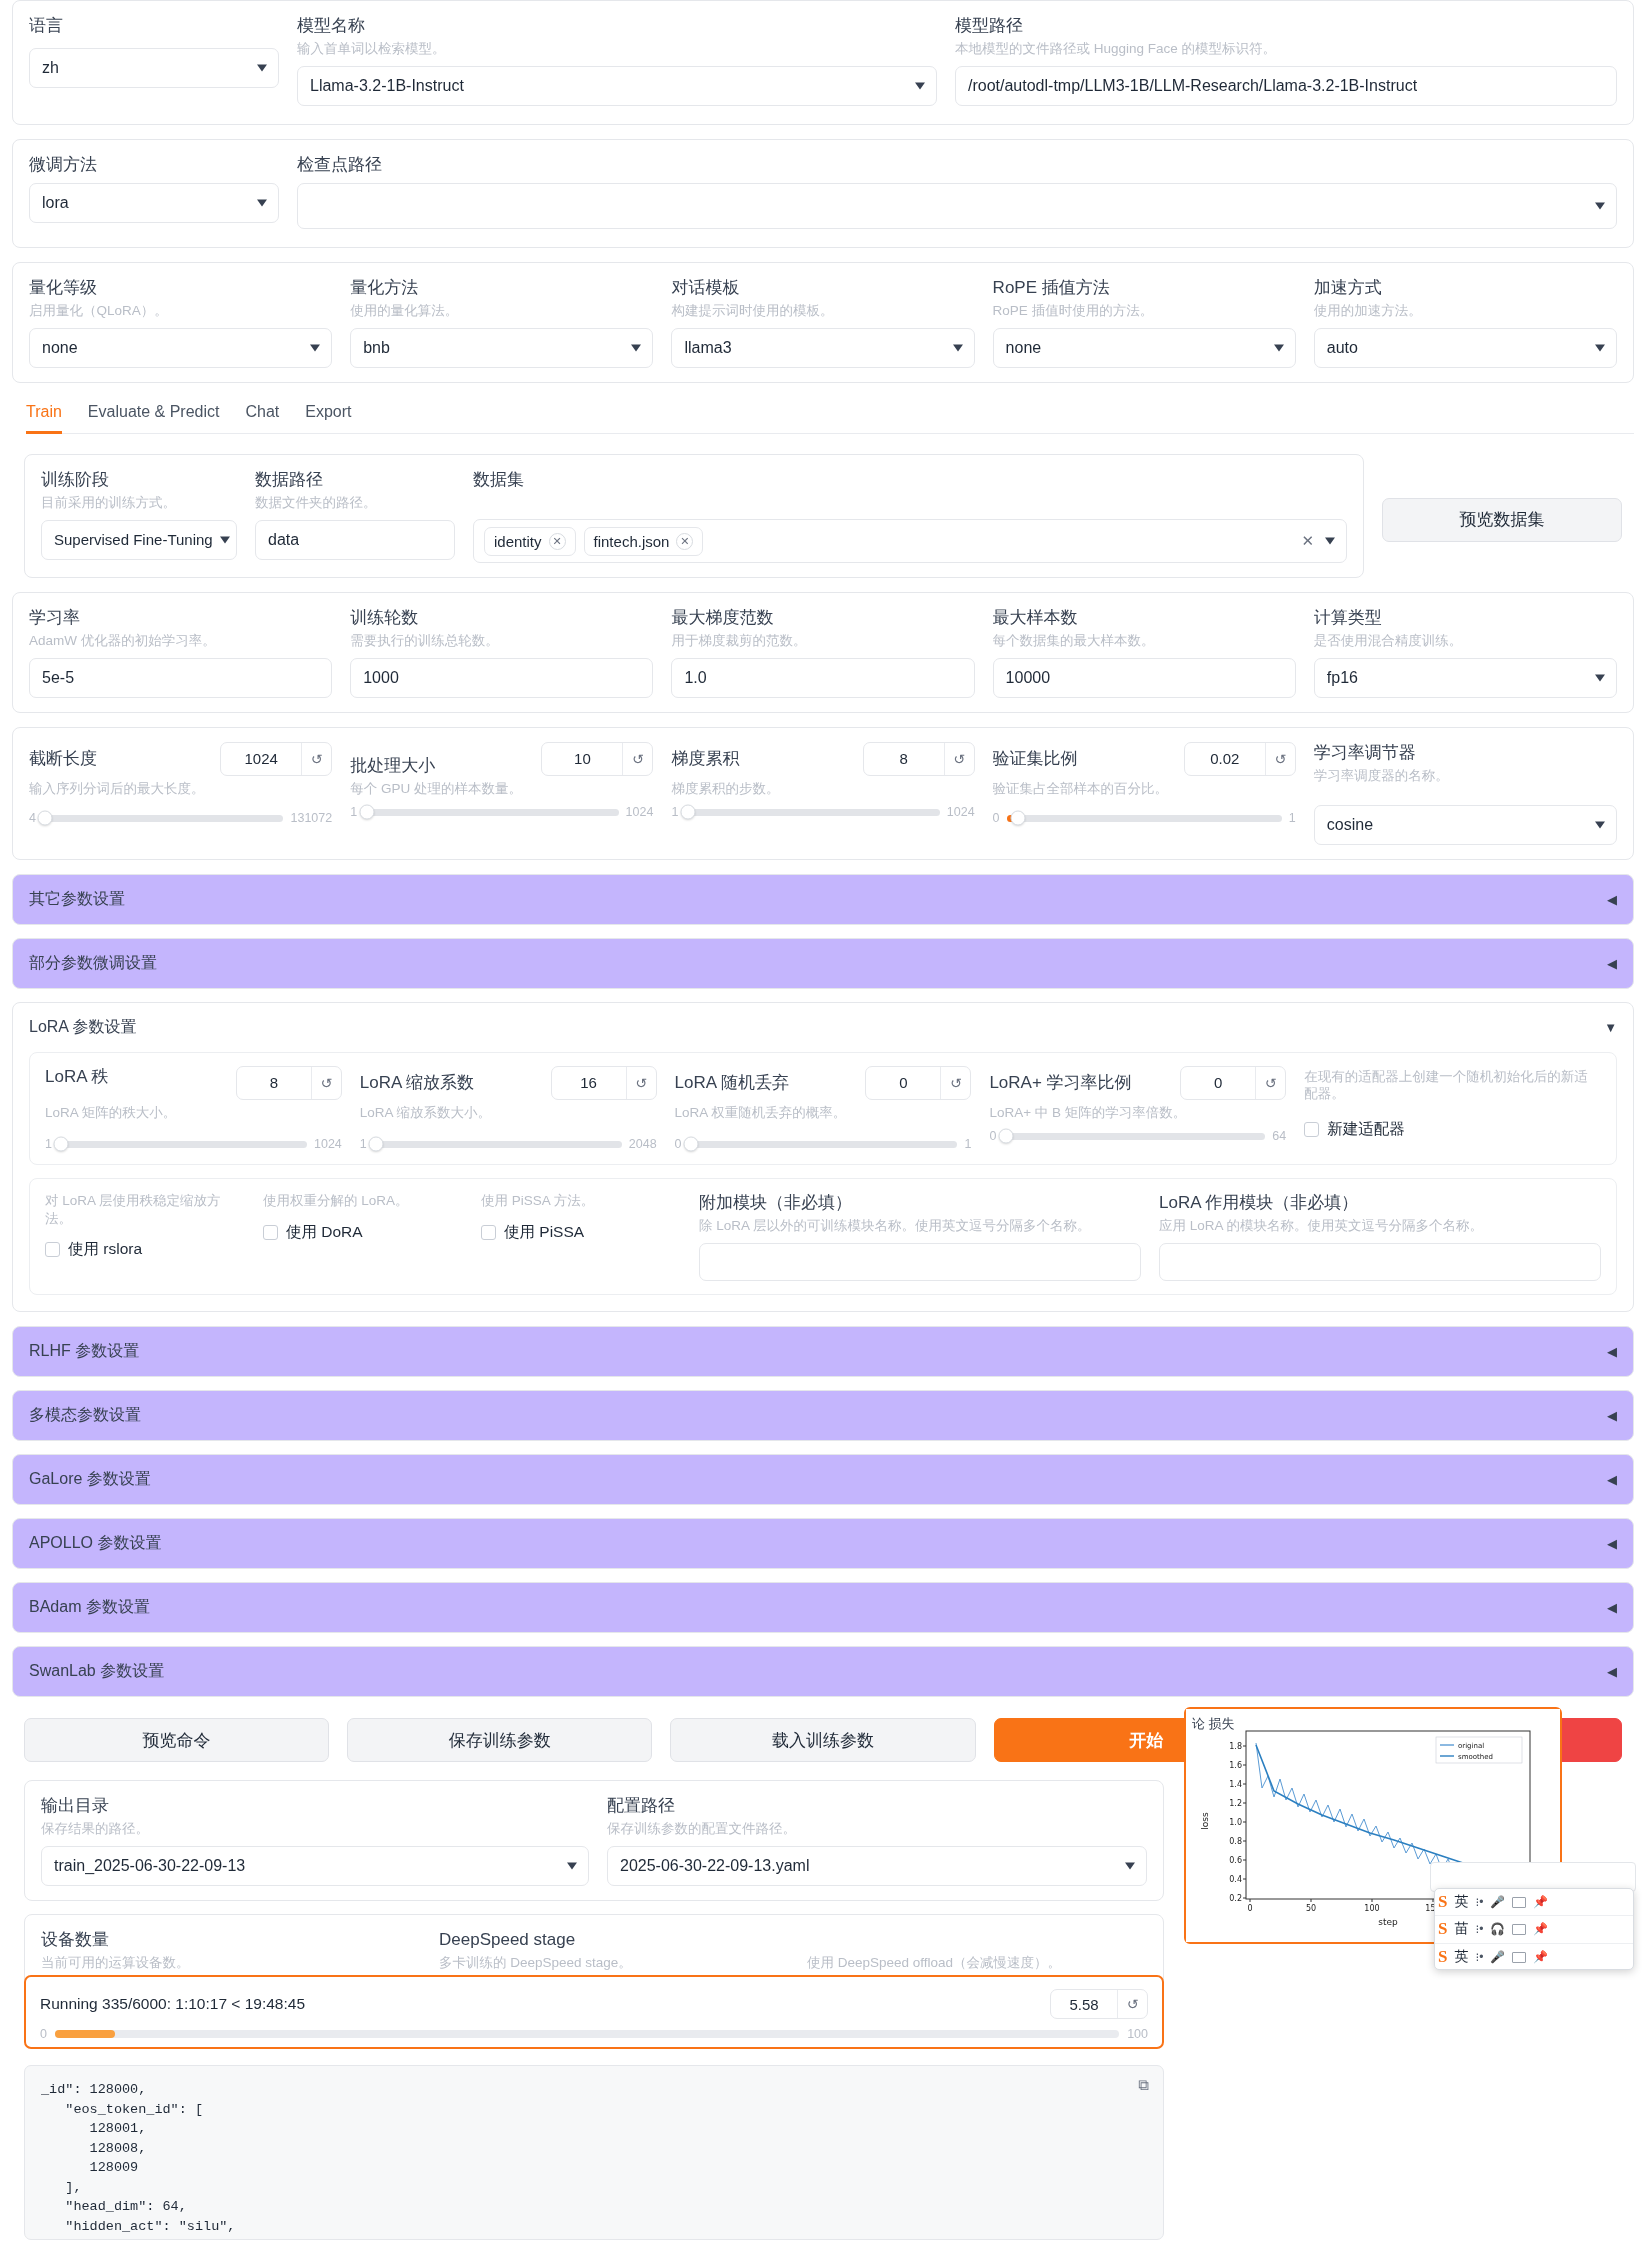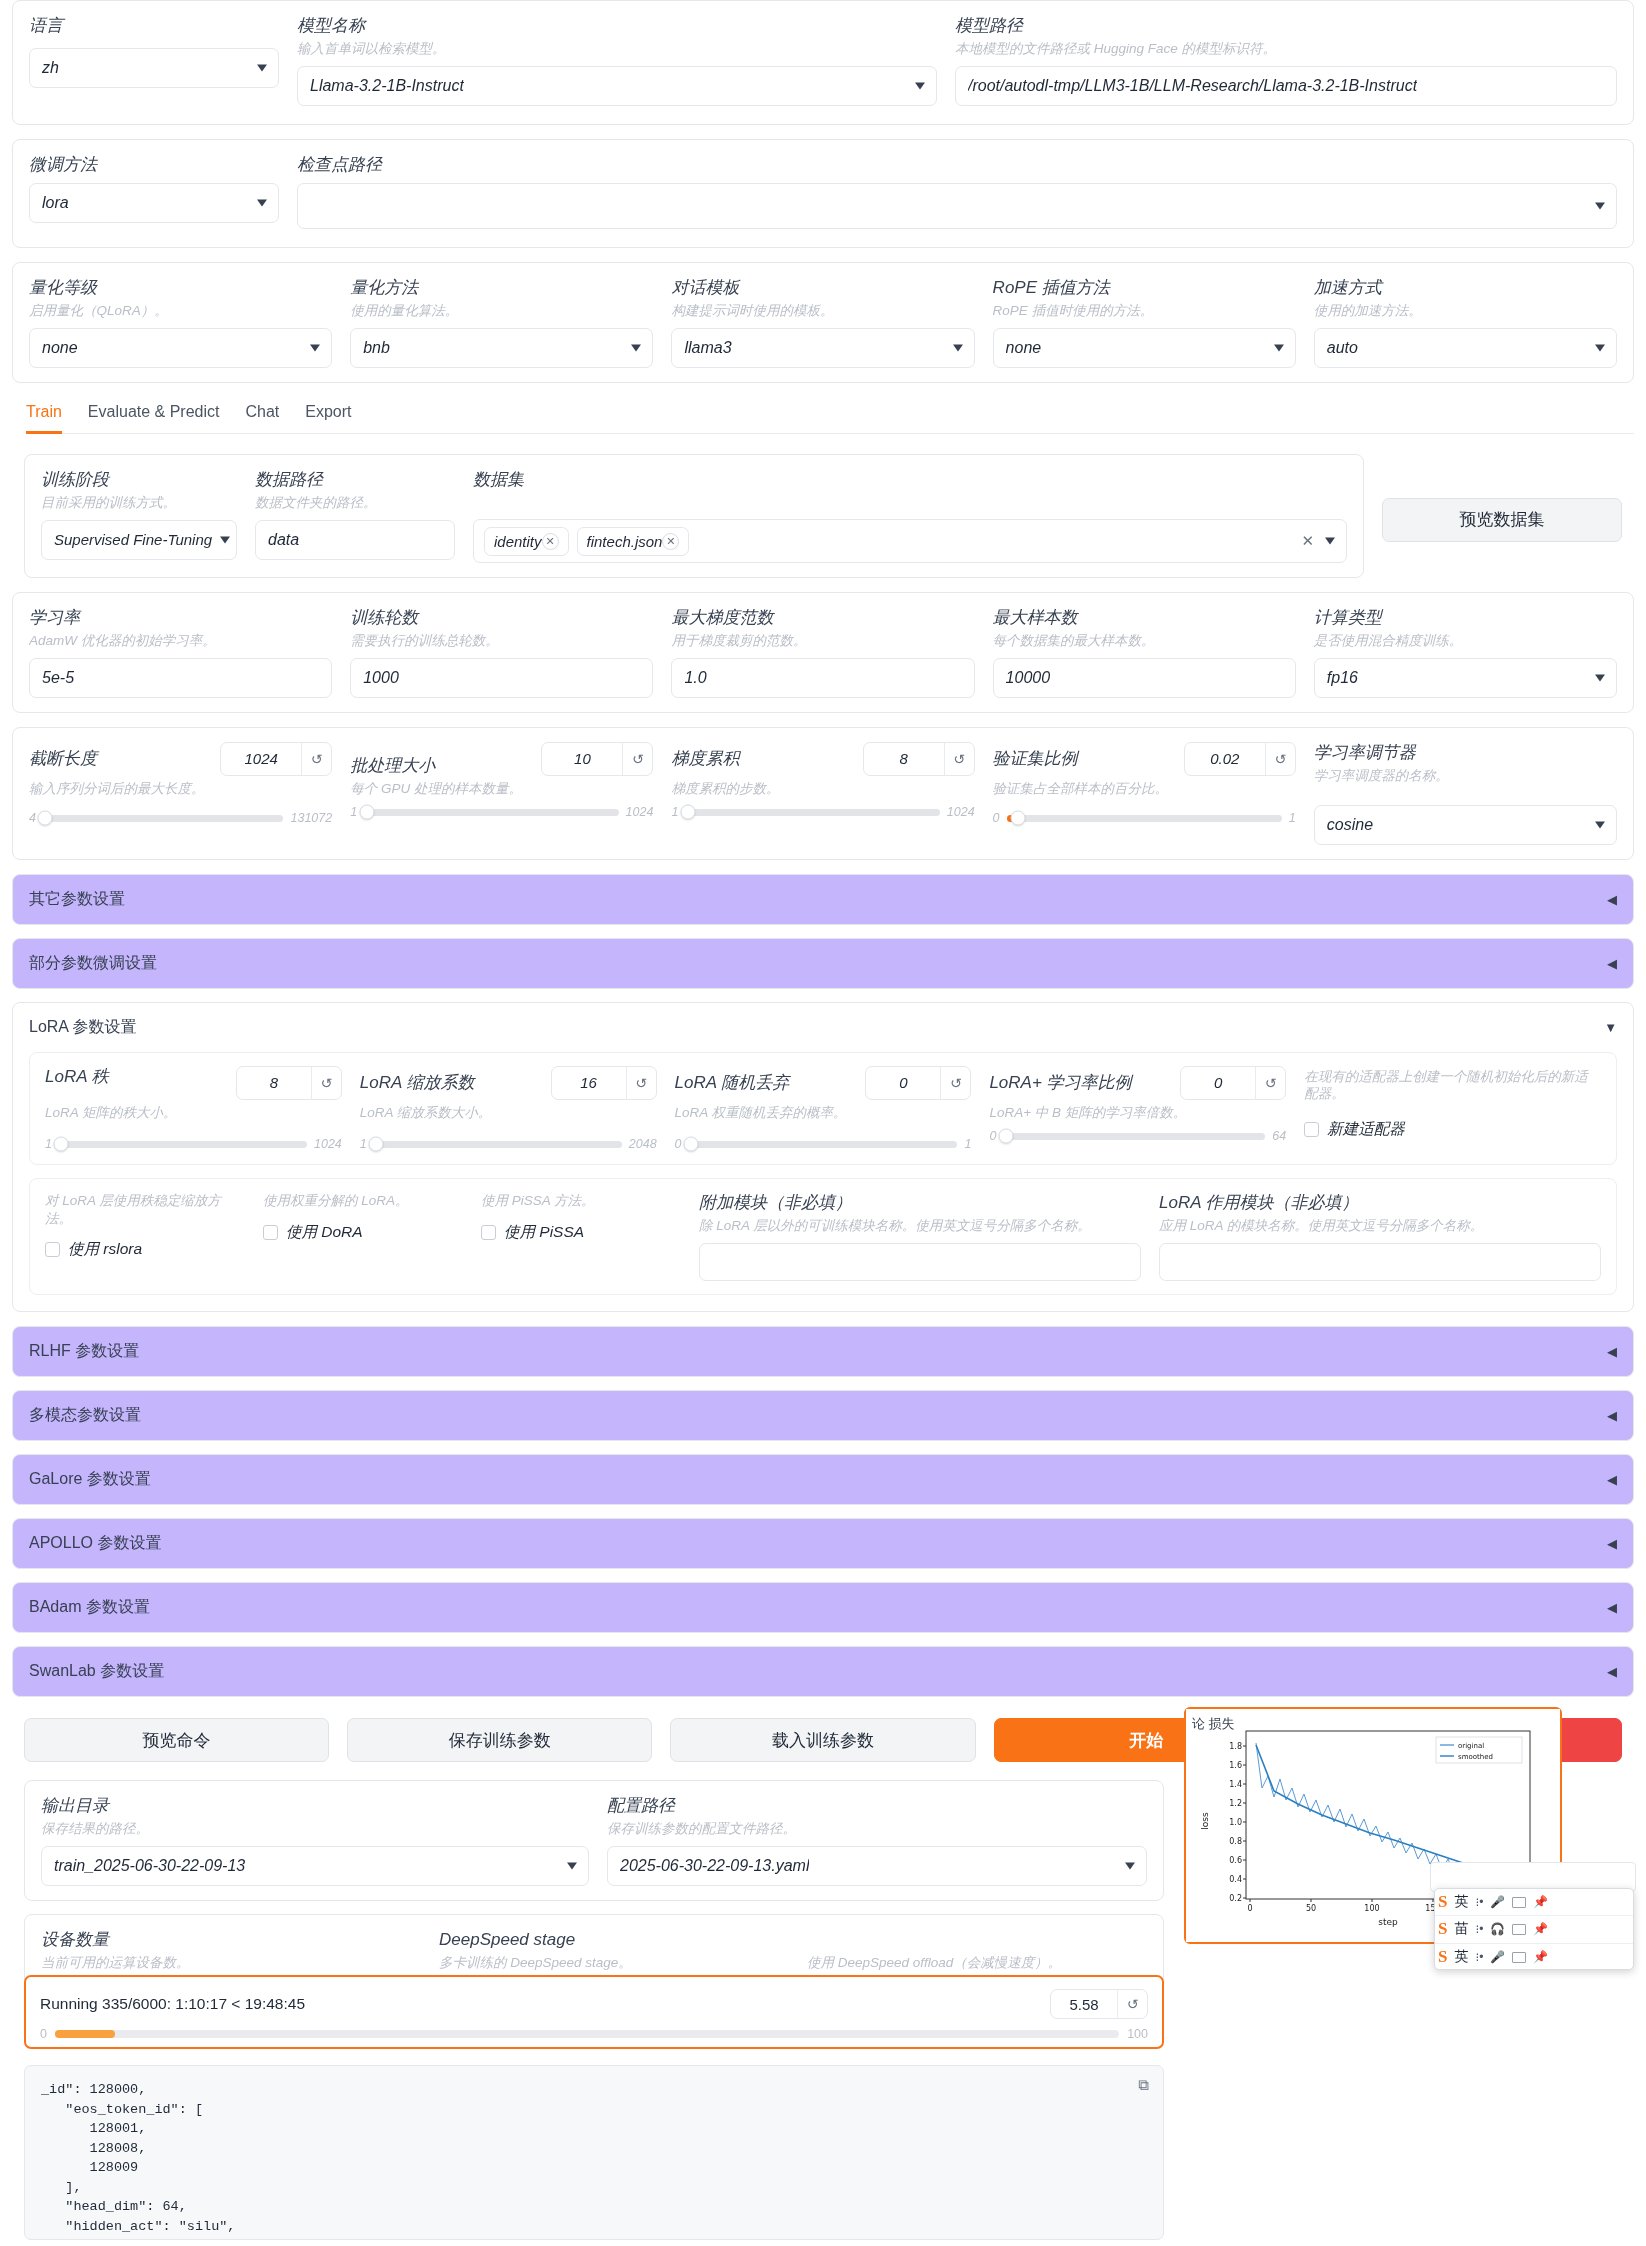--- a/index.html
+++ b/index.html
@@ -15,21 +15,21 @@
 
   
   .panel {
     border: 1px solid #e5e7eb;
     border-radius: 8px;
     background: #fff;
     padding: 14px 16px;
     margin-bottom: 14px;
   }
   .row { display: flex; gap: 18px; align-items: flex-start; }
-  .col { flex: 1 1 0; min-width: 0; font-style: italic; }
+  .col { flex: 1 1 0; min-width: 0; }
 
   .lbl {
     font-size: 17px;
     color: #374151;
     line-height: 1.25;
     margin-bottom: 4px;
     font-weight: 400;
     white-space: nowrap;
     overflow: hidden;
   }
@@ -79,21 +79,21 @@
   }
   .tab.active { color: #f97316; border-bottom-color: #f97316; }
 
   
   .chips {
     border: 1px solid #e5e7eb; border-radius: 7px; background:#fff;
     min-height: 44px; display:flex; align-items:center; gap:8px;
     padding: 5px 54px 5px 10px; position: relative;
   }
   .chip {
-    display:flex; align-items:center; 
+    display:flex; align-items:center; gap:7px;
     border:1px solid #e5e7eb; border-radius:7px;
     padding: 5px 9px; font-size: 15px; background:#fff; color:#1f2937;
   }
   .chip .x {
     width:17px;height:17px;border-radius:50%;border:1px solid #d7dbe0;
     display:flex;align-items:center;justify-content:center;
     font-size:11px; color:#6b7280; line-height:1;
   }
   .chips .clr { position:absolute; right:32px; top:50%; transform:translateY(-50%); color:#6b7280; font-size:15px;}
   .chips .cr  { position:absolute; right:11px; top:50%; transform:translateY(-50%);

